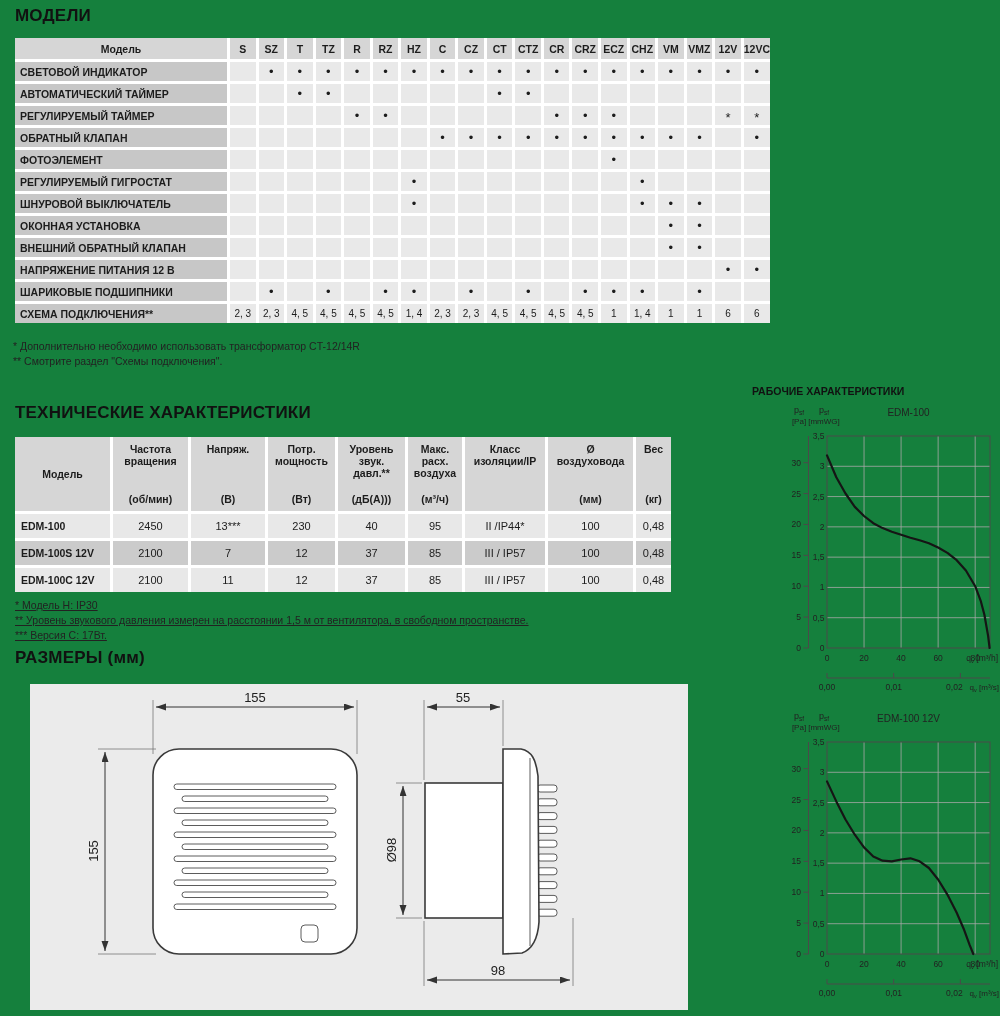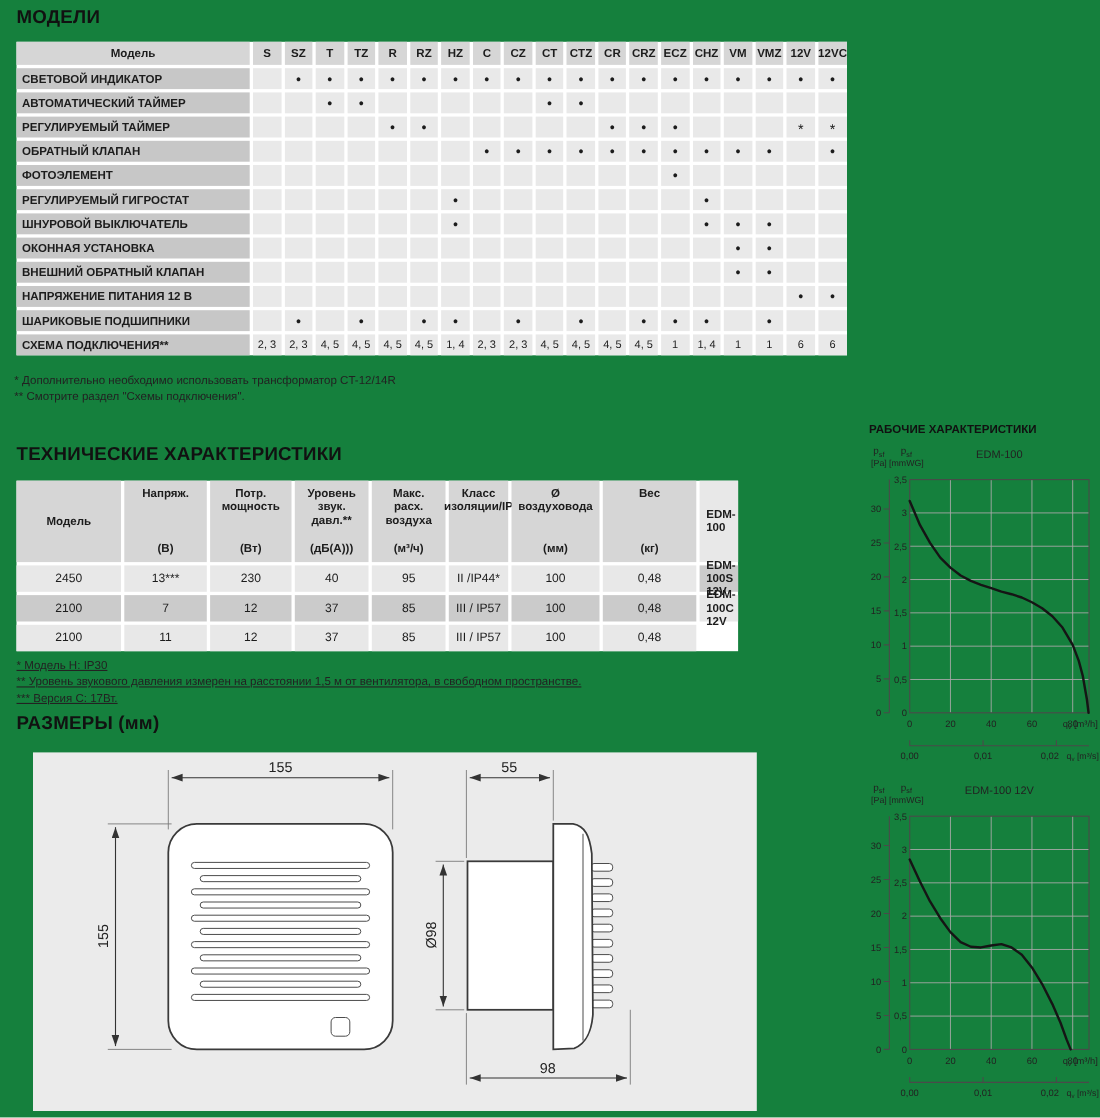--- a/index.html
+++ b/index.html
@@ -29,21 +29,21 @@
          font-weight:700;font-size:10.5px;line-height:12px;padding:6px 1px;text-align:center;}
   .thead.center{justify-content:center;}
   
   .dims-panel{position:absolute;left:30px;top:684px;width:658px;height:326px;background:var(--panel-bg,#ebebeb);}
   .dims-svg text{font-family:"Liberation Sans",sans-serif;font-size:13px;fill:#222;}
   .shape{fill:#fff;stroke:#3a3a3a;stroke-width:1.6;}
   .thin{fill:#fff;stroke:#4a4a4a;stroke-width:.9;}
   .ext{stroke:#777;stroke-width:.8;}
   .dim{stroke:#333;stroke-width:1;}
   
-  .charts-heading{position:absolute;left:790px;top:385px;margin:0;font-size:10.5px;font-weight:700;color:#111;}
+  .charts-heading{position:absolute;left:752px;top:385px;margin:0;font-size:10.5px;font-weight:700;color:#111;}
   .chart{position:absolute;left:786px;width:214px;height:296px;}
   .chart svg text{font-family:"Liberation Sans",sans-serif;}
 </style>
 </head>
 <body>
 
 <div class="page">
 
   <h1 class="sec-heading" style="left:15px;top:6px;">МОДЕЛИ</h1>
   <div class="mtable" id="models-table">
@@ -313,20 +313,27 @@
     <div>** Смотрите раздел "Схемы подключения".</div>
   </div>
 
   <h1 class="sec-heading" style="left:15px;top:403px;">ТЕХНИЧЕСКИЕ ХАРАКТЕРИСТИКИ</h1>
   <div class="ttable" id="tech-table">
       <div class="tcell thead center">
         <div>
           <div>Модель</div>
         </div>
         <div></div>
+      </div>
+      <div class="tcell thead">
+        <div>
+          <div>Частота</div>
+          <div>вращения</div>
+        </div>
+        <div>(об/мин)</div>
       </div>
       <div class="tcell thead">
         <div>
           <div>Напряж.</div>
         </div>
         <div>(В)</div>
       </div>
       <div class="tcell thead">
         <div>
           <div>Потр.</div>

